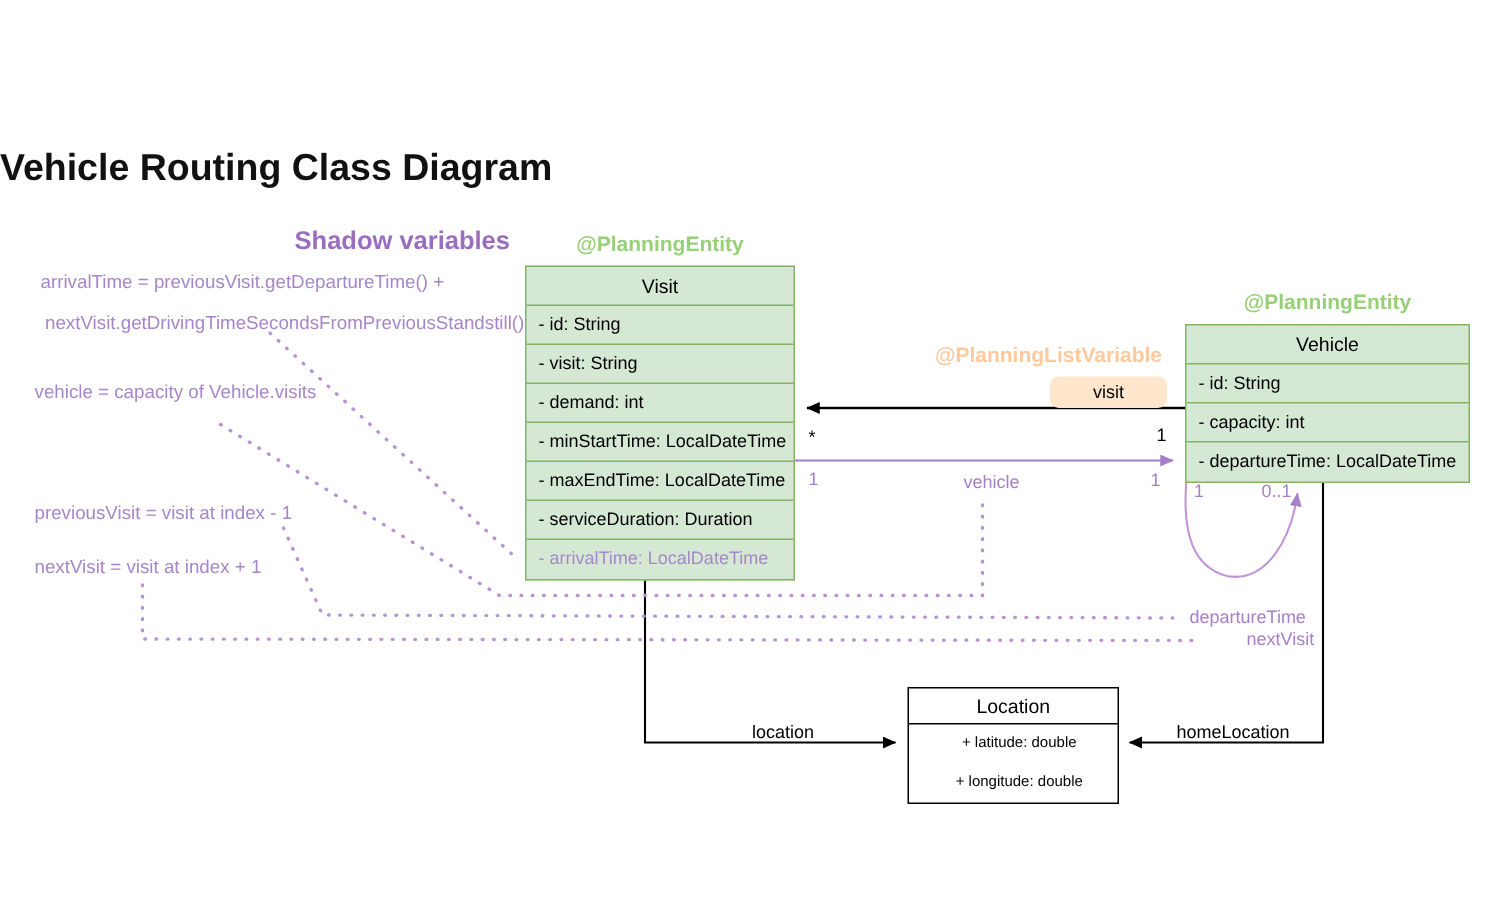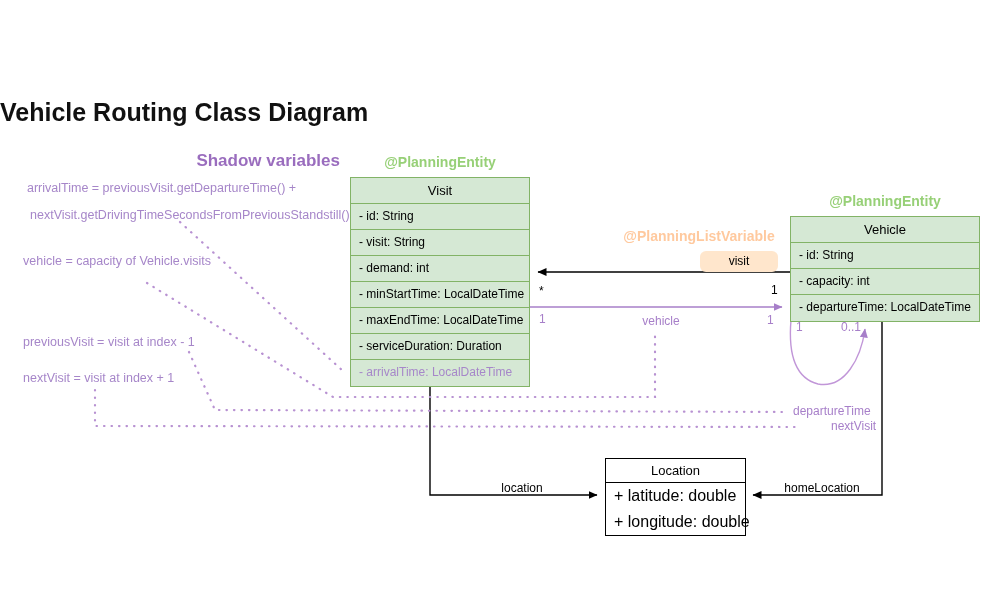--- a/index.html
+++ b/index.html
@@ -33,22 +33,22 @@
     border-bottom:1px solid #82b366;box-sizing:border-box;white-space:nowrap;overflow:hidden;
   }
   .uml .row:last-child{border-bottom:none;}
   .uml .row.shadow-attr{color:#a687c9;}
   .uml-plain{border:1px solid #000;background:#fff;box-sizing:border-box;}
   .uml-plain .hdr{
     height:24px;line-height:23px;text-align:center;font-size:13px;
     border-bottom:1px solid #000;box-sizing:border-box;
   }
   .uml-plain .row{
-    height:26px;line-height:26px;font-size:16px;padding-left:8px;
-    box-sizing:border-box;white-space:nowrap;
+    height:26px;line-height:26px;font-size:10px;padding-left:8px;
+    box-sizing:border-box;white-space:nowrap;text-align:center;
   }
   
   .elabel{font-size:12px;white-space:nowrap;}
   .elabel.black{color:#000;}
   .elabel.purple{color:#a77fc9;}
   .chip{
     background:#ffe6cc;border-radius:6px;text-align:center;
     font-size:12px;color:#000;height:21px;line-height:21px;
   }
   svg{position:absolute;left:0;top:0;}

